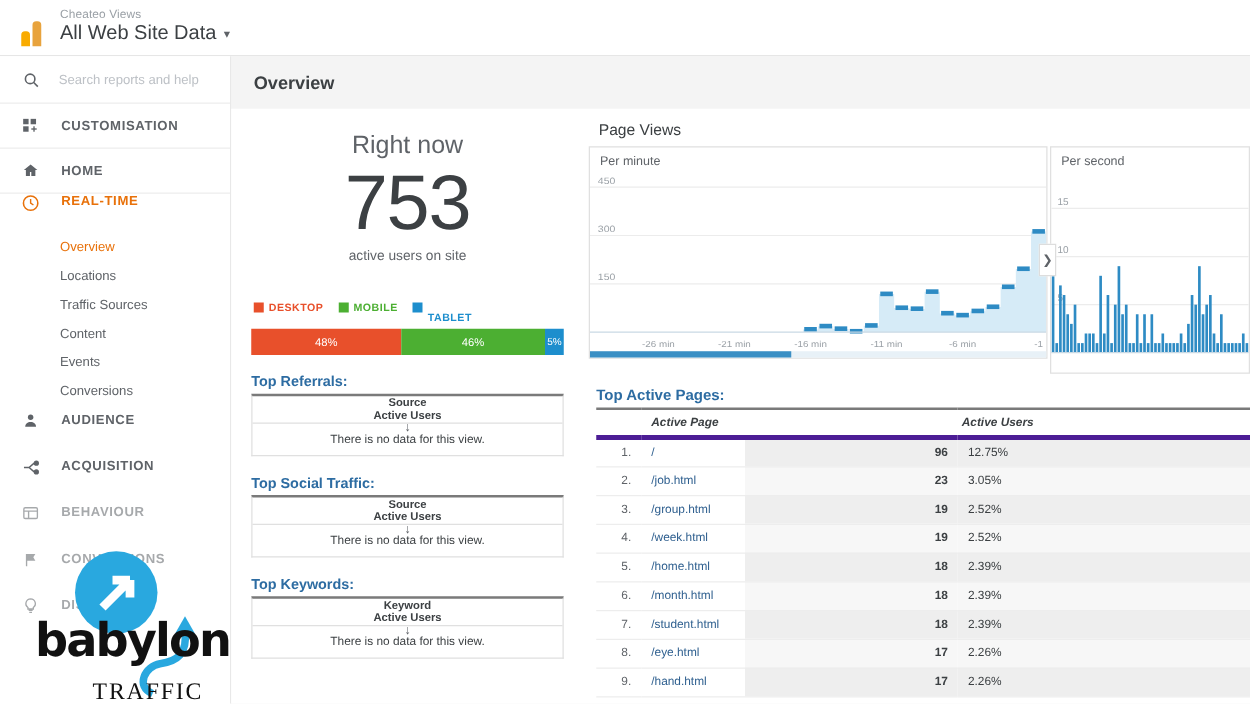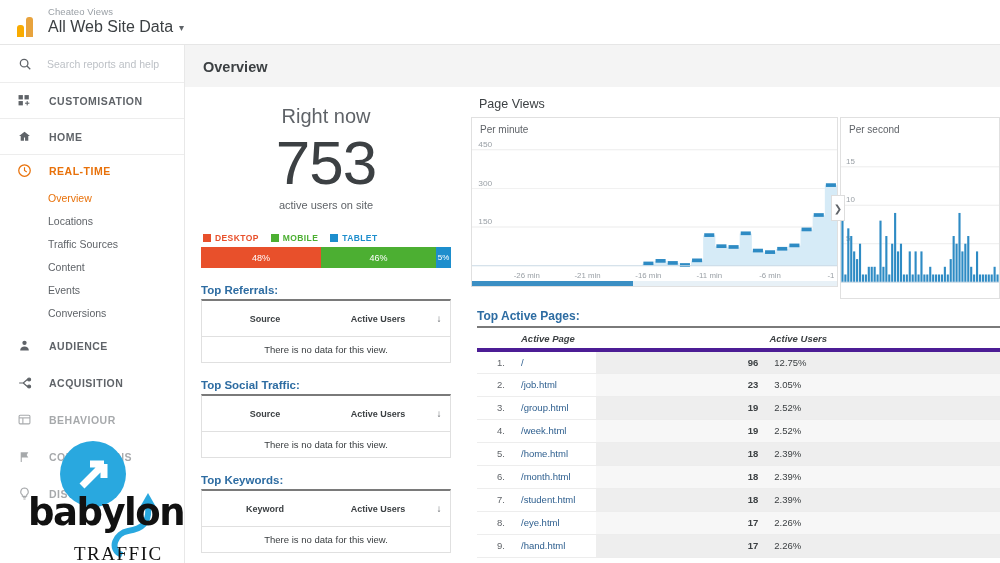--- a/index.html
+++ b/index.html
@@ -47,21 +47,21 @@
   .nav-item {
     height: 36px; display: flex; align-items: center; gap: 16px;
     padding: 0 16px; font-size: 10.5px; letter-spacing: .5px;
     color: #5f6368; font-weight: bold;
     border-bottom: 1px solid #f1f1f1;
   }
   .nav-item.plain { border-bottom: 1px solid #ededed; }
   .nav-icon { width: 17px; display:flex; align-items:center; justify-content:center; color:#5f6368; flex:0 0 17px;}
   .reports-label { font-size: 10.5px; color: #5f6368; padding: 10px 16px 4px 16px; }
   .section-item {
-    height: 31px; display:flex; align-items:center; gap:16px; padding: 0 16px;
+    height: 31px; display:flex; align-items:flex-start; gap:16px; padding: 0 16px;
     font-size: 10.5px; font-weight: bold; letter-spacing:.5px; color:#5f6368;
   }
   .section-item.active-sec { color: #e8710a; }
   .section-item.active-sec .nav-icon { color: #e8710a; }
   .sub-item {
     height: 23px; display:flex; align-items:center; padding-left: 48px;
     font-size: 10.5px; color: #5f6368;
   }
   .sub-item.active { color: #e8710a; }
   .faded { opacity: .55; }
@@ -100,30 +100,30 @@
   
   .rightnow-title { text-align:center; font-size: 20px; color:#5f6368; margin-top: 12px; }
   .bignum { text-align:center; font-size: 62px; color:#3c4043; line-height: 1.05; margin-top: 2px; letter-spacing: -1px; }
   .bignum-sub { text-align:center; font-size: 11px; color:#5f6368; margin-top: 4px; }
 
   .legend { display:flex; gap: 12px; justify-content:flex-start; margin: 22px 0 4px 2px; font-size: 8.5px; font-weight: bold; letter-spacing:.4px;}
   .legend-item { display:flex; align-items:center; gap:4px; }
   .legend-sq { width: 8px; height: 8px; display:inline-block; }
   .legend-lbl-desktop { color:#e8502b; }
   .legend-lbl-mobile { color:#4caf32; }
-  .legend-lbl-tablet { color:#1d8ecd; }
+  .legend-lbl-tablet { color:#1d8ecd;margin-top:16px; }
 
   .segbar { display:flex; height: 21px; width: 250px; }
   .seg { display:flex; align-items:center; justify-content:center; color:#fff; font-size: 9px; font-weight:normal; }
 
   
   .mini-block { margin-top: 16px; }
   .mini-title { color: #2d6ca2; font-weight: bold; font-size: 11.5px; margin-bottom: 3px; }
   .mini-table { border: 1px solid #e0e0e0; border-top: 2px solid #7a7a7a; width: 100%; }
-  .mini-thead { display:flex; align-items:center; height: 36px; border-bottom:1px solid #e0e0e0; font-size: 9px; font-weight:bold; color:#3c4043;}
+  .mini-thead { display:flex; align-items:center; height: 22px; border-bottom:1px solid #e0e0e0; font-size: 9px; font-weight:bold; color:#3c4043;flex-direction:column;}
   .mt-c1 { flex: 1; text-align:center; }
   .mt-c2 { width: 100px; text-align:center; }
   .mt-c3 { width: 22px; text-align:center; color:#5f6368; font-size:10px; }
   .mini-empty { height: 25px; display:flex; align-items:center; justify-content:center; font-size: 9.5px; color:#3c4043;}
 
   
   .pv-title { font-size: 12.5px; color:#3c4043; margin: 4px 0 6px 8px; }
   .charts { display:flex; align-items:stretch; position: relative; }
   .chart-box { border: 1px solid #e0e0e0; background:#fff; position: relative; }
   .pm-box { flex: 1; min-width: 0; height: 170px; }

